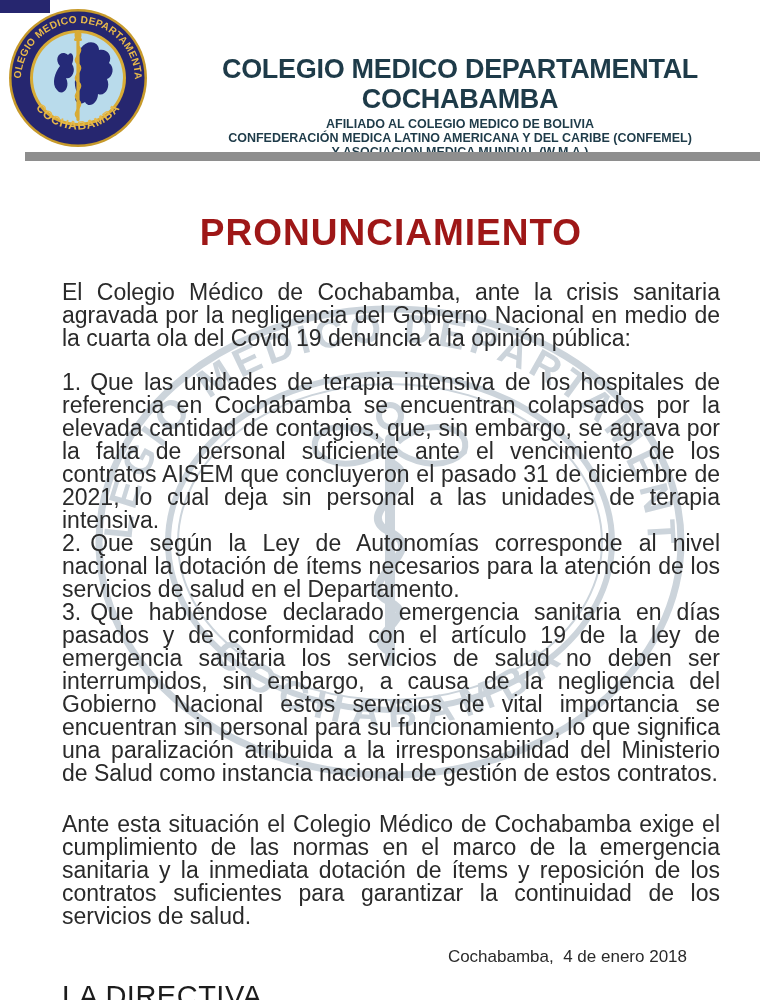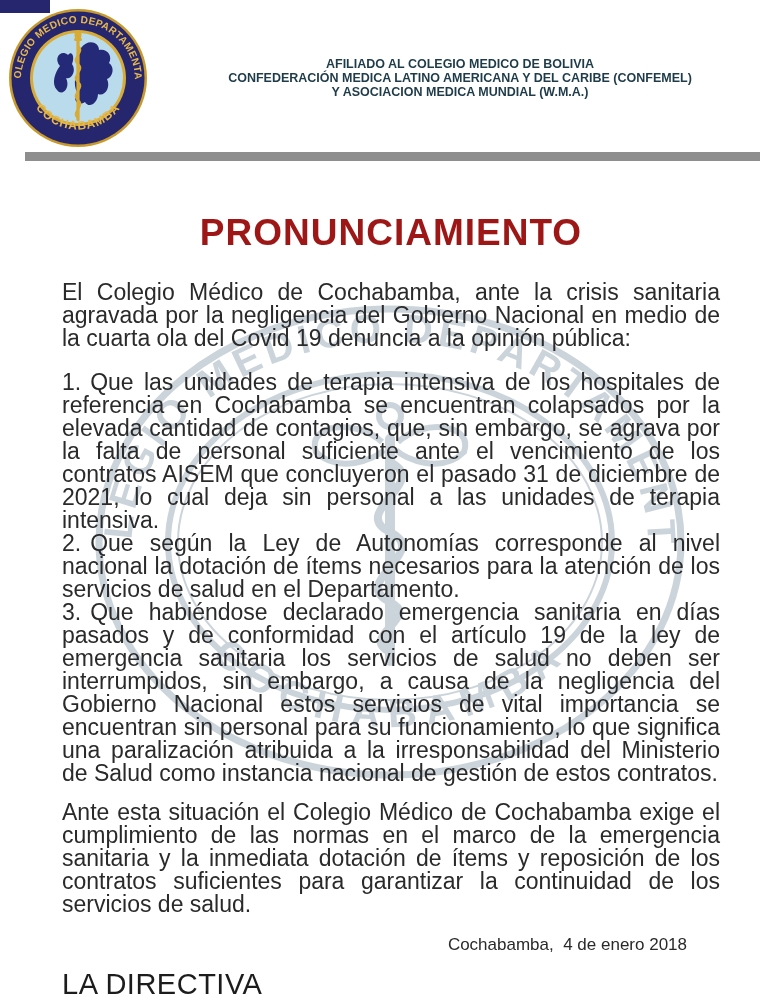--- a/index.html
+++ b/index.html
@@ -70,21 +70,21 @@
   }
   .body-par {
     margin: 0;
     font-size: 23px;
     line-height: 23px;
     text-align: justify;
   }
   .intro  { margin-top: 27px; }
   .items  { margin-top: 21px; }
   .item-num { display: inline-block; margin-right: 9px; }
-  .closing { margin-top: 16px; }
+  .closing { margin-top: 28px; }
   .dateline {
     margin: 17px 33px 0 0;
     font-size: 17px;
     line-height: 23px;
     text-align: right;
     white-space: pre;
   }
   .signature {
     margin: 12px 0 0 0;
     text-align: left;
@@ -125,20 +125,21 @@
     </defs>
     <text font-size="10.2" font-weight="700" fill="#e8b94a" letter-spacing="0.3">
       <textPath href="#logo-arc-top" startOffset="50%" text-anchor="middle">COLEGIO MEDICO DEPARTAMENTAL</textPath>
     </text>
     <text font-size="12" font-weight="700" fill="#e8b94a" letter-spacing="1">
       <textPath href="#logo-arc-bottom" startOffset="50%" text-anchor="middle">COCHABAMBA</textPath>
     </text>
   </svg>
 
   <div class="header-text">
+    <div class="org-name">COLEGIO MEDICO DEPARTAMENTAL COCHABAMBA</div>
     <div class="affiliations">
       <div class="affiliation-line">AFILIADO AL COLEGIO MEDICO DE BOLIVIA</div>
       <div class="affiliation-line">CONFEDERACIÓN MEDICA LATINO AMERICANA Y DEL CARIBE (CONFEMEL)</div>
       <div class="affiliation-line">Y ASOCIACION MEDICA MUNDIAL (W.M.A.)</div>
     </div>
   </div>
 
   <div class="divider-bar"></div>
 
   <svg class="watermark" viewBox="0 0 604 484" preserveAspectRatio="none">

